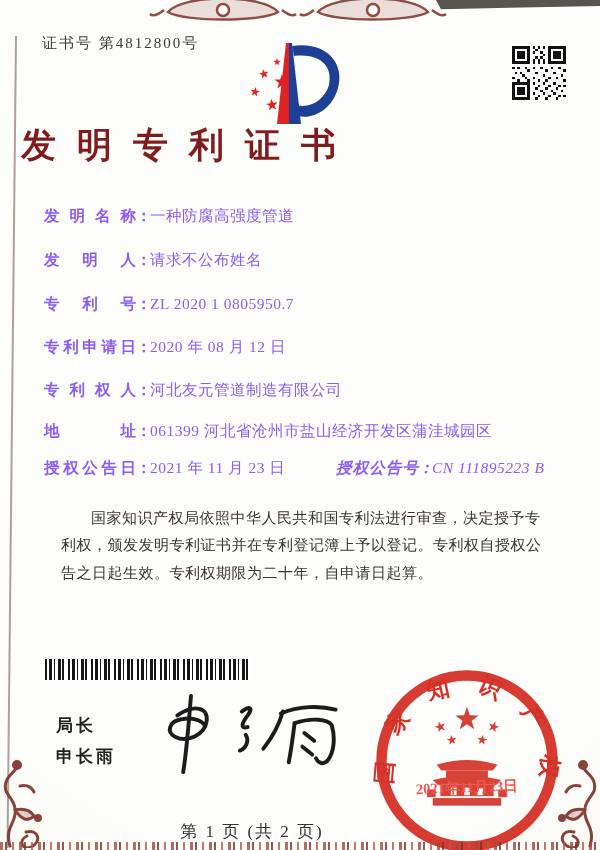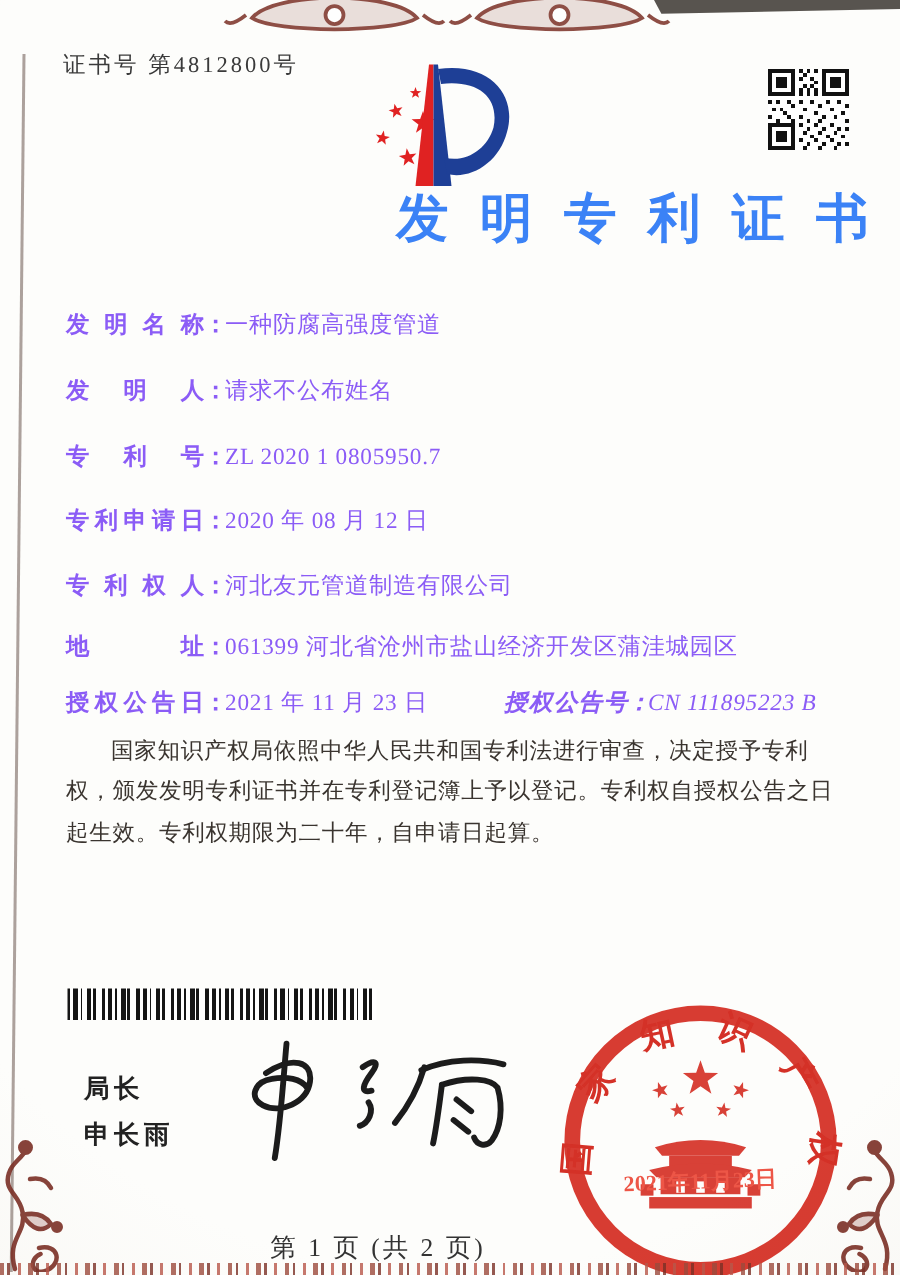--- a/index.html
+++ b/index.html
@@ -13,34 +13,34 @@
   
   .top-ornament{left:148px;top:0;width:300px;height:26px;}
   .topright-wedge{left:436px;top:0;width:164px;height:10px;background:#46413c;
     clip-path:polygon(0 0,100% 0,100% 60%,3% 92%);opacity:.9;}
   .edge-line{left:15px;top:36px;width:2px;height:812px;background:#6a564e;opacity:.55;
     transform:rotate(.6deg);transform-origin:top center;}
   
   .cert-no{left:42px;top:34px;font-size:15px;letter-spacing:2px;color:#3a3a3a;}
   .logo{left:226px;top:40px;width:150px;height:102px;}
   .qr{left:512px;top:46px;width:54px;height:54px;}
-  .page-title{left:0;top:122px;width:100%;text-align:right;font-size:35px;font-weight:700;
-    letter-spacing:21px;padding-left:21px;box-sizing:border-box;color:#3b82f6;}
+  .page-title{left:0;top:122px;width:100%;text-align:left;font-size:35px;font-weight:700;
+    letter-spacing:21px;padding-left:21px;box-sizing:border-box;color:#7f1d1d;}
   
   .row{left:44px;width:540px;height:22px;font-size:15.5px;color:#8b5cf6;}
   .r1{top:206px}.r2{top:250px}.r3{top:294px}.r4{top:337px}.r5{top:380px}.r6{top:421px}.r7{top:458px}
   .lbl{display:inline-block;width:92px;text-align:justify;text-align-last:justify;
     font-weight:600;letter-spacing:0;vertical-align:bottom;}
   .colon{display:inline-block;width:14px;font-weight:600;}
   .val{letter-spacing:.5px;}
   .grant{position:absolute;left:292px;top:0;font-style:italic;}
   .grant .lbl{width:82px;}
   
   .body-text{left:44px;top:488px;width:522px;font-size:15px;line-height:1.82;color:#3a342f;}
-  .body-text p{margin:0;text-indent:2em;letter-spacing:.5px;}
+  .body-text p{margin:17px;text-indent:2em;letter-spacing:.5px;}
   
   .barcode{left:45px;top:659px;width:206px;height:21px;
     background:repeating-linear-gradient(90deg,
       #151515 0 2px,#fff 2px 4px,#151515 4px 7px,#fff 7px 9px,
       #151515 9px 10px,#fff 10px 13px,#151515 13px 16px,#fff 16px 17px,
       #151515 17px 19px,#fff 19px 23px);}
   .signer{left:56px;top:710px;font-family:"Liberation Sans","DejaVu Sans",sans-serif;
     font-weight:700;font-size:17px;line-height:31px;letter-spacing:3px;color:#222;}
   .signature{left:148px;top:676px;width:215px;height:112px;}
   .seal{left:372px;top:666px;width:190px;height:190px;mix-blend-mode:multiply;opacity:.96;}

